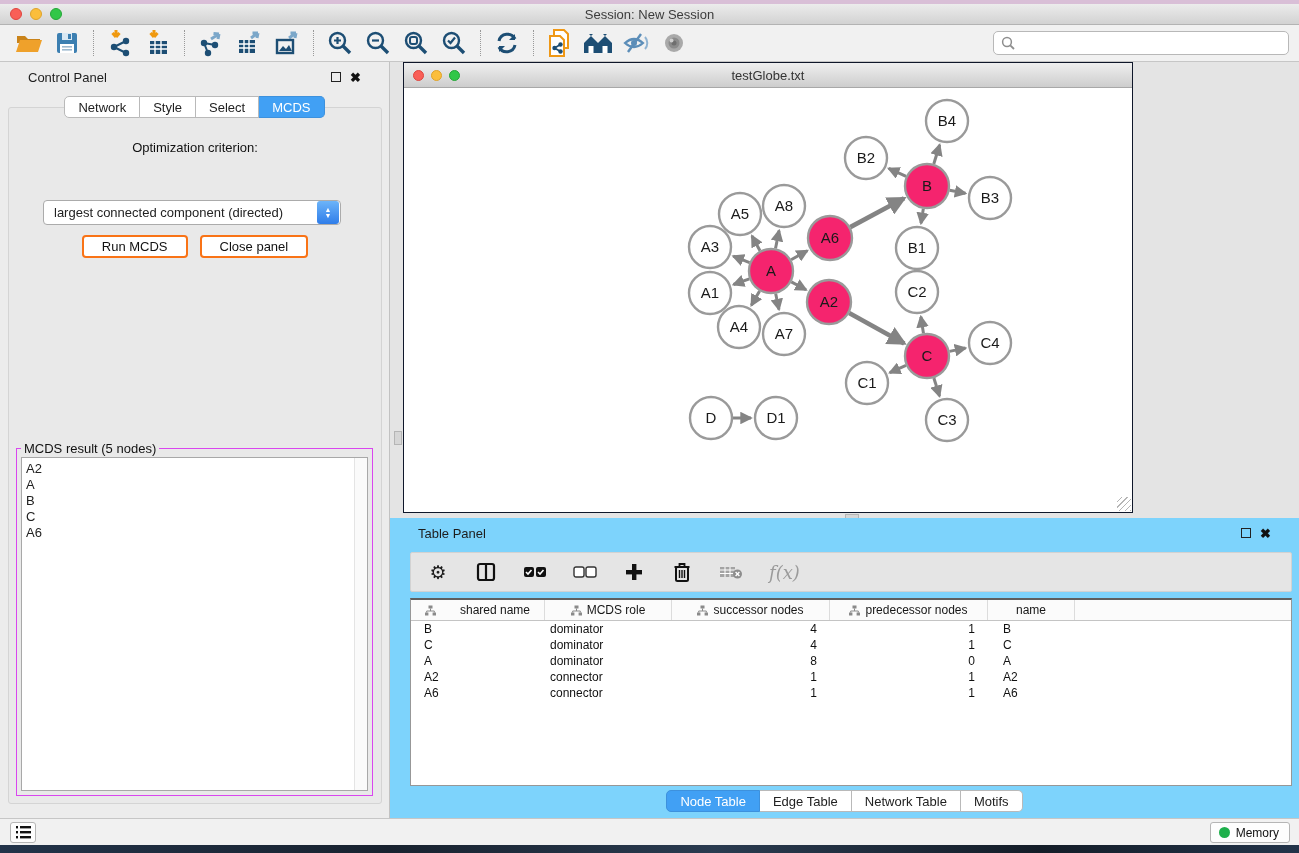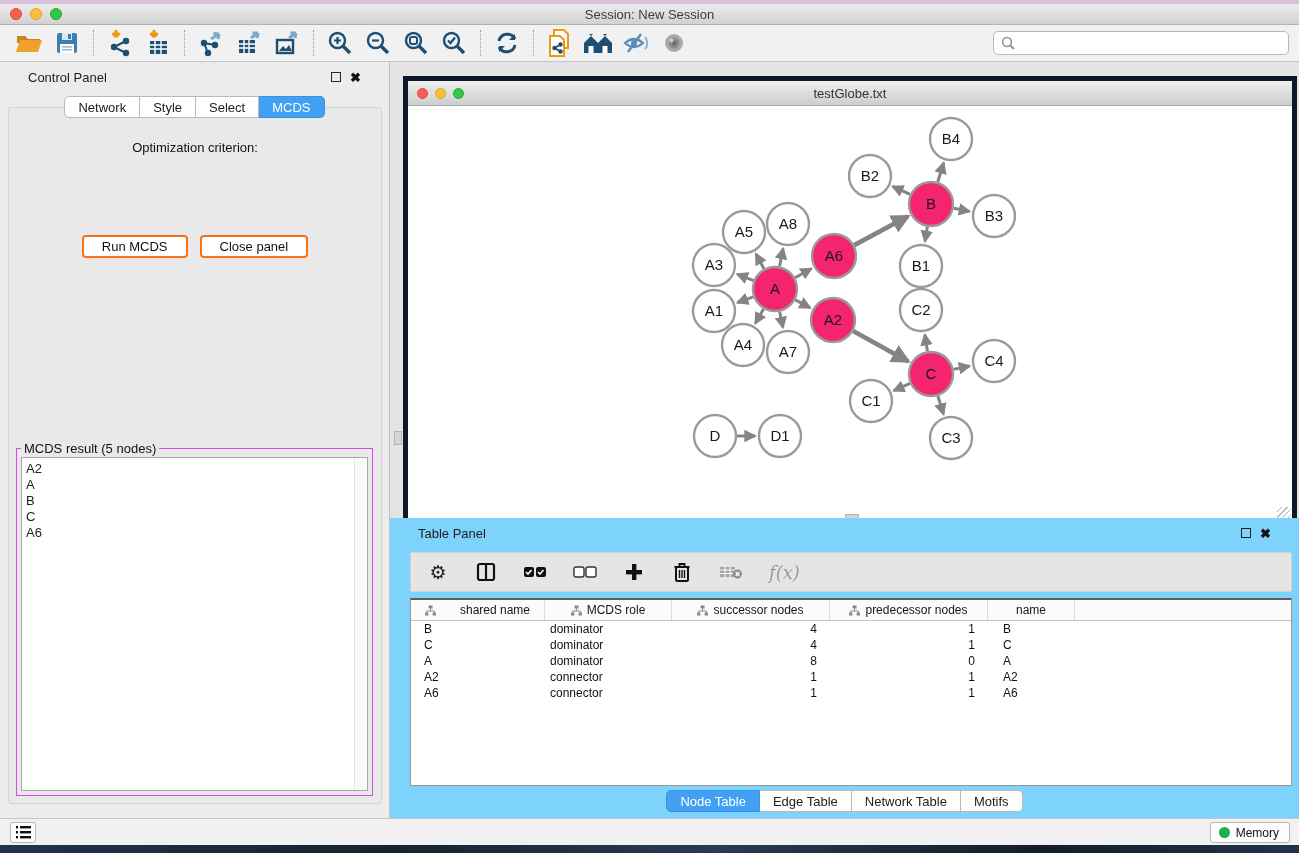--- a/index.html
+++ b/index.html
@@ -54,22 +54,22 @@
   .cp-buttons { position:absolute; top:127px; left:0; right:0; display:flex; justify-content:center; gap:12px; }
   .btn { height:23px; padding:0 18px; background:#fff; border:2px solid #f97316; border-radius:4px;
     font-size:13px; display:flex; align-items:center; color:#111; }
   .result-box { position:absolute; left:7px; right:8px; top:340px; bottom:7px;
     border:1px solid #d946ef;padding-left:12px; }
   .result-legend { position:absolute; top:-8px; left:4px; background:#e9e9e9; padding:0 3px; font-size:13px; color:#111; }
   .result-list { position:absolute; left:4px; right:4px; top:8px; bottom:4px; background:#fff;
     border:1px solid #a8a8a8; font-size:13px; line-height:16px; padding:3px 0 0 4px; overflow:hidden; }
   .result-scroll { position:absolute; right:0; top:0; bottom:0; width:13px; background:#fafafa; border-left:1px solid #e4e4e4; }
   
-  .net-window { position:absolute; left:403px; top:76px; width:894px; height:451px;
-    background:#fff; border:5px solid #0f172a; }
+  .net-window { position:absolute; left:403px; top:62px; width:730px; height:451px;
+    background:#fff; border:1px solid #0f172a; }
   .net-titlebar { height:25px; background:linear-gradient(#efefef,#cdcdcd); border-bottom:1px solid #a8a8a8;
     display:flex; align-items:center; justify-content:center; font-size:13px; color:#333; position:relative; }
   .net-traffic { position:absolute; left:9px; top:7px; display:flex; gap:7px; }
   .light.sm { width:11px; height:11px; }
   .net-canvas { position:absolute; left:0; top:26px; right:0; bottom:0; background:#fff; overflow:hidden; }
   .grip { position:absolute; right:1px; bottom:1px; width:14px; height:14px;
     background:repeating-linear-gradient(135deg, transparent 0 3px, #b5b5b5 3px 4px); }
   .v-handle { position:absolute; left:394px; top:431px; width:8px; height:14px; background:#d6d6d6; border:1px solid #b5b5b5; }
   .h-handle { position:absolute; left:845px; top:514px; width:14px; height:7px; background:#d6d6d6; border:1px solid #b5b5b5; }
   
@@ -272,20 +272,27 @@
       </div>
     </div>
     <div class="cp-tabs" id="cp-tabs">
         <div class="tab">Network</div>
         <div class="tab">Style</div>
         <div class="tab">Select</div>
         <div class="tab active">MCDS</div>
       </div>
     <div class="cp-body">
       <div class="opt-label">Optimization criterion:</div>
+      <div class="criterion">
+        <span class="val">largest connected component (directed)</span>
+        <span class="stepper">
+            <span>▲</span>
+            <span>▼</span>
+          </span>
+      </div>
       <div class="cp-buttons">
         <div class="btn">Run MCDS</div>
         <div class="btn">Close panel</div>
       </div>
       <div class="result-box">
         <div class="result-legend">MCDS result (5 nodes)</div>
         <div class="result-list" id="mcds-list">
           <div>A2</div>
             <div>A</div>
             <div>B</div>

